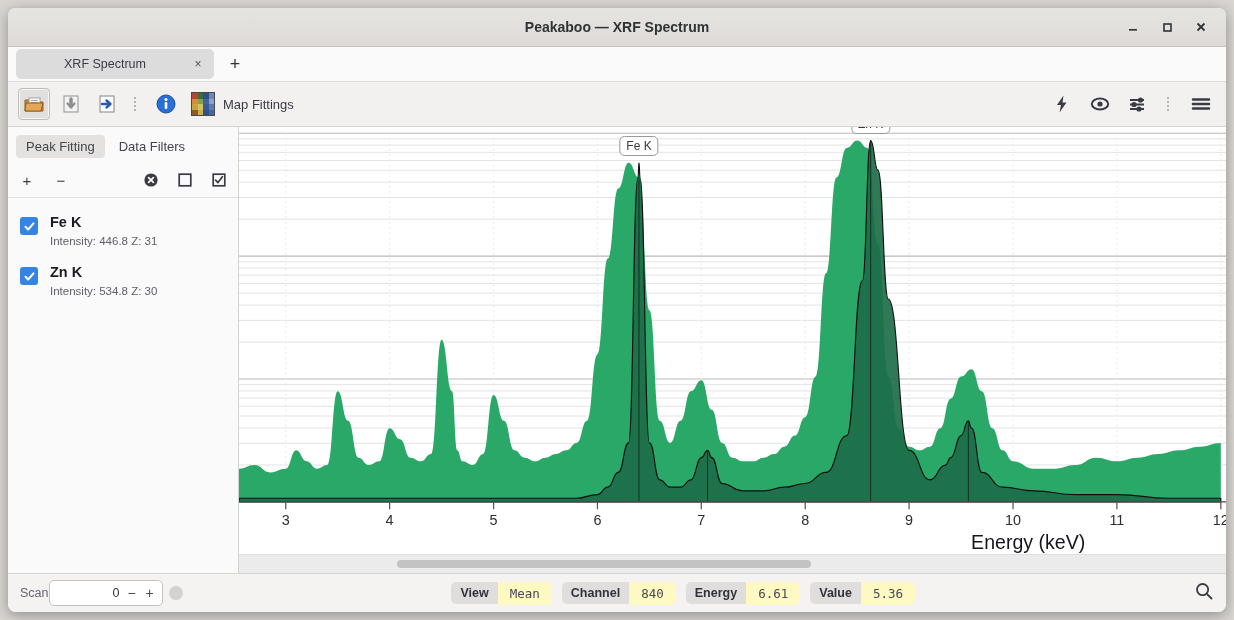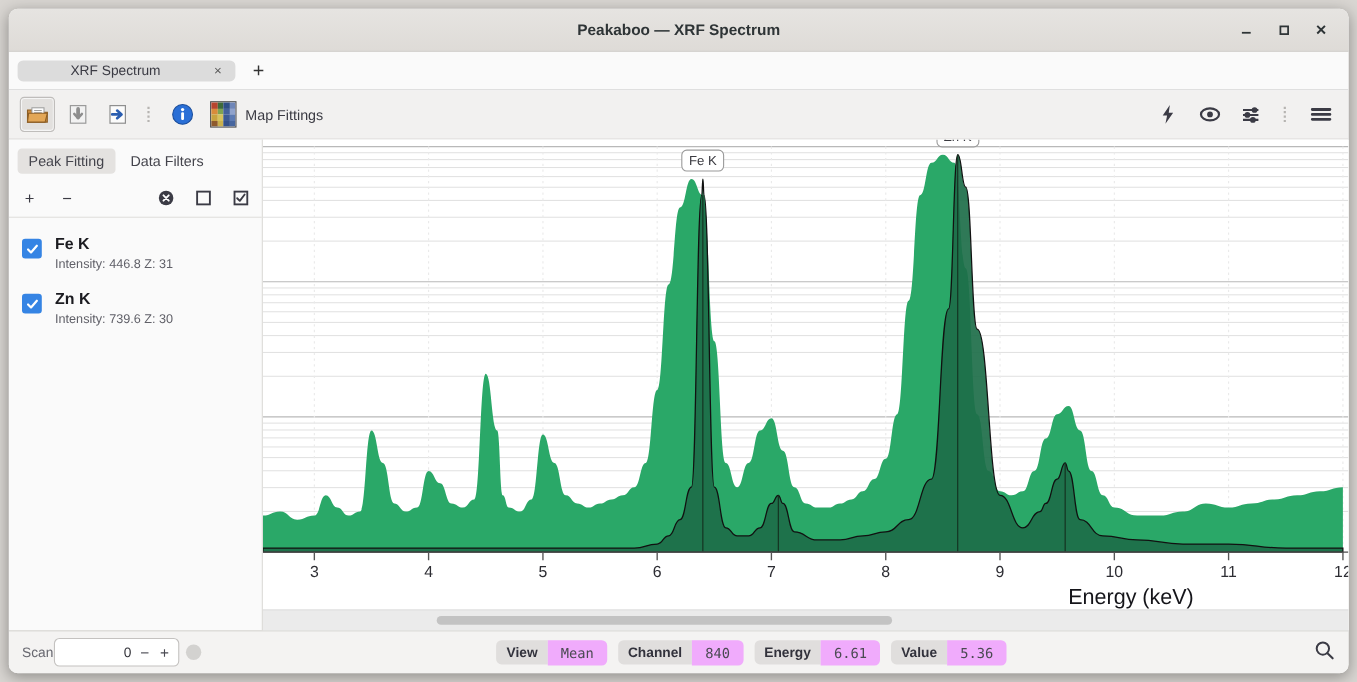--- a/index.html
+++ b/index.html
@@ -48,21 +48,21 @@
   .wbtn svg { display: block; }
 
   
   .tabbar {
     height: 34px; background: #fafafa;
     border-bottom: 1px solid #dcdcdc;
     display: flex; align-items: center;
     padding: 0 8px; flex: none;
   }
   .tab {
-    height: 19px; min-width: 180px;
+    height: 30px; min-width: 180px;
     background: #dcdcdc; border-radius: 5px;
     display: flex; align-items: center;
     padding: 0 8px 0 10px;
     font-size: 12.5px; color: #3b3b44;
   }
   .tab-label { flex: 1; text-align: center; }
   .tab-close {
     width: 16px; height: 16px; margin-left: 6px;
     display: flex; align-items: center; justify-content: center;
     font-size: 12px; color: #555;
@@ -215,21 +215,21 @@
   }
   .sb-center { margin-left: auto; display: flex; align-items: center; gap: 10px; }
   .pair { display: flex; align-items: center; }
   .pair .k {
     background: #e0dedd; border-radius: 5px 0 0 5px;
     font-size: 12.5px; font-weight: bold; color: #32323c;
     padding: 4px 9px;
     text-align: right;
   }
   .pair .v {
-    background: #f0abfc; border-radius: 0 5px 5px 0;
+    background: #fef9c3; border-radius: 0 5px 5px 0;
     font-size: 12.5px; color: #4a4a52;
     padding: 4px 12px;
     font-family: "DejaVu Sans Mono", monospace;
   }
   .sb-right { margin-left: auto; display: flex; align-items: center; padding-left: 10px; }
 </style>
 </head>
 <body>
 
 <div class="window">
@@ -387,21 +387,21 @@
           </span>
         </div>
         <div class="elem-row">
           <span class="cbx">
             <svg width="13" height="13" viewBox="0 0 13 13">
                 <path d="M2.5 6.8 L5.2 9.5 L10.5 3.4" stroke="#ffffff" stroke-width="2" fill="none" stroke-linecap="round" stroke-linejoin="round"></path>
               </svg>
           </span>
           <span>
             <span class="elem-name">Zn K</span><br>
-            <span class="elem-sub">Intensity: 739.6  Z: 30</span>
+            <span class="elem-sub">Intensity: 534.8  Z: 30</span>
           </span>
         </div>
       </div>
     </div>
 
     <div class="plotwrap">
       <div class="plot" id="plot">
         <svg id="chart-svg" viewBox="0 0 958 410" preserveAspectRatio="none">
             <line x1="0" x2="958" y1="11.4" y2="11.4" stroke="#dddddd" stroke-width="0.8"></line>
             <line x1="0" x2="958" y1="17.4" y2="17.4" stroke="#dddddd" stroke-width="0.8"></line>

